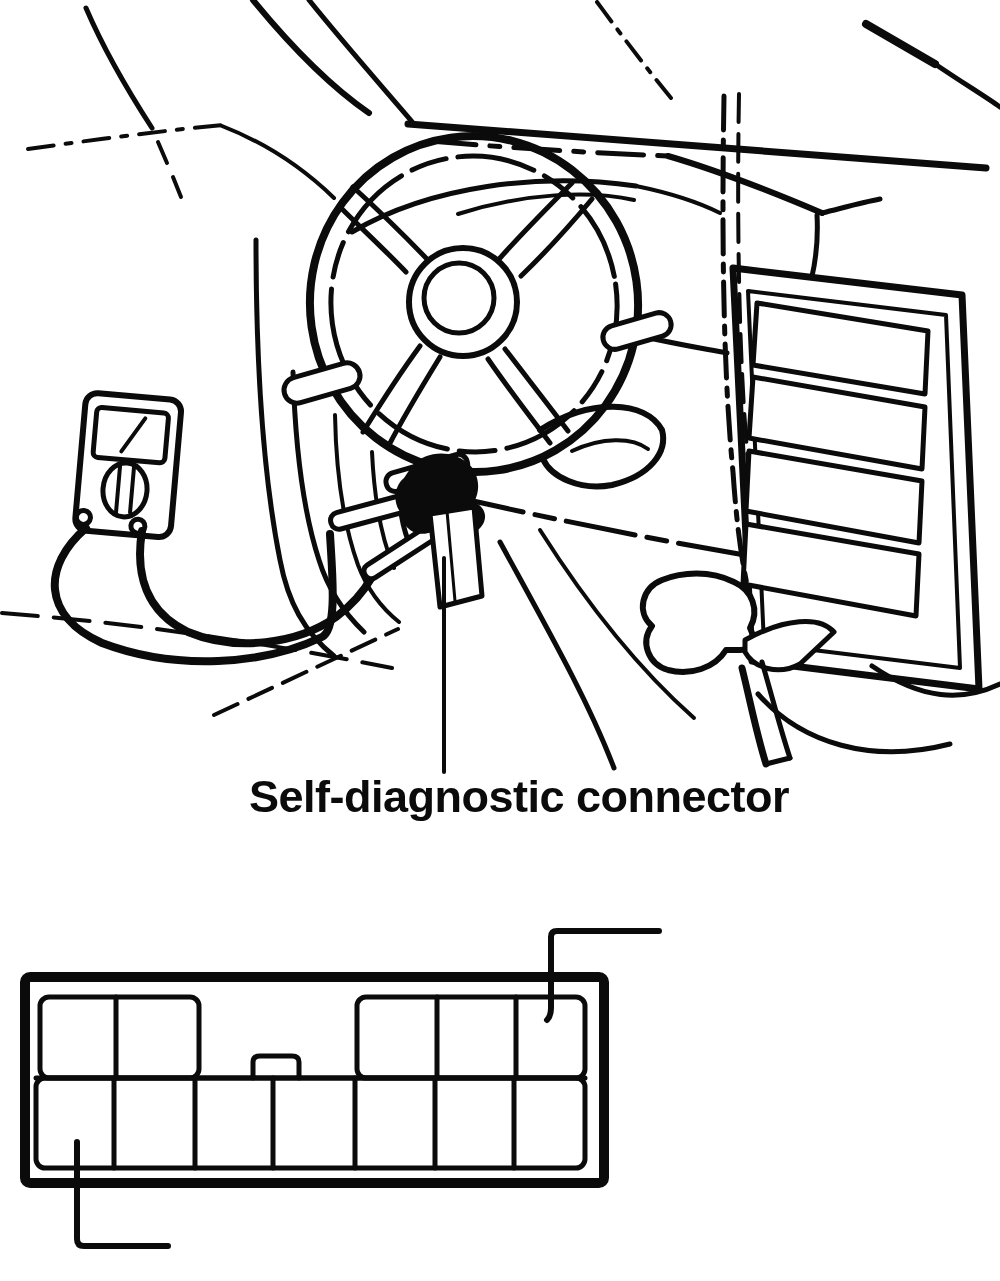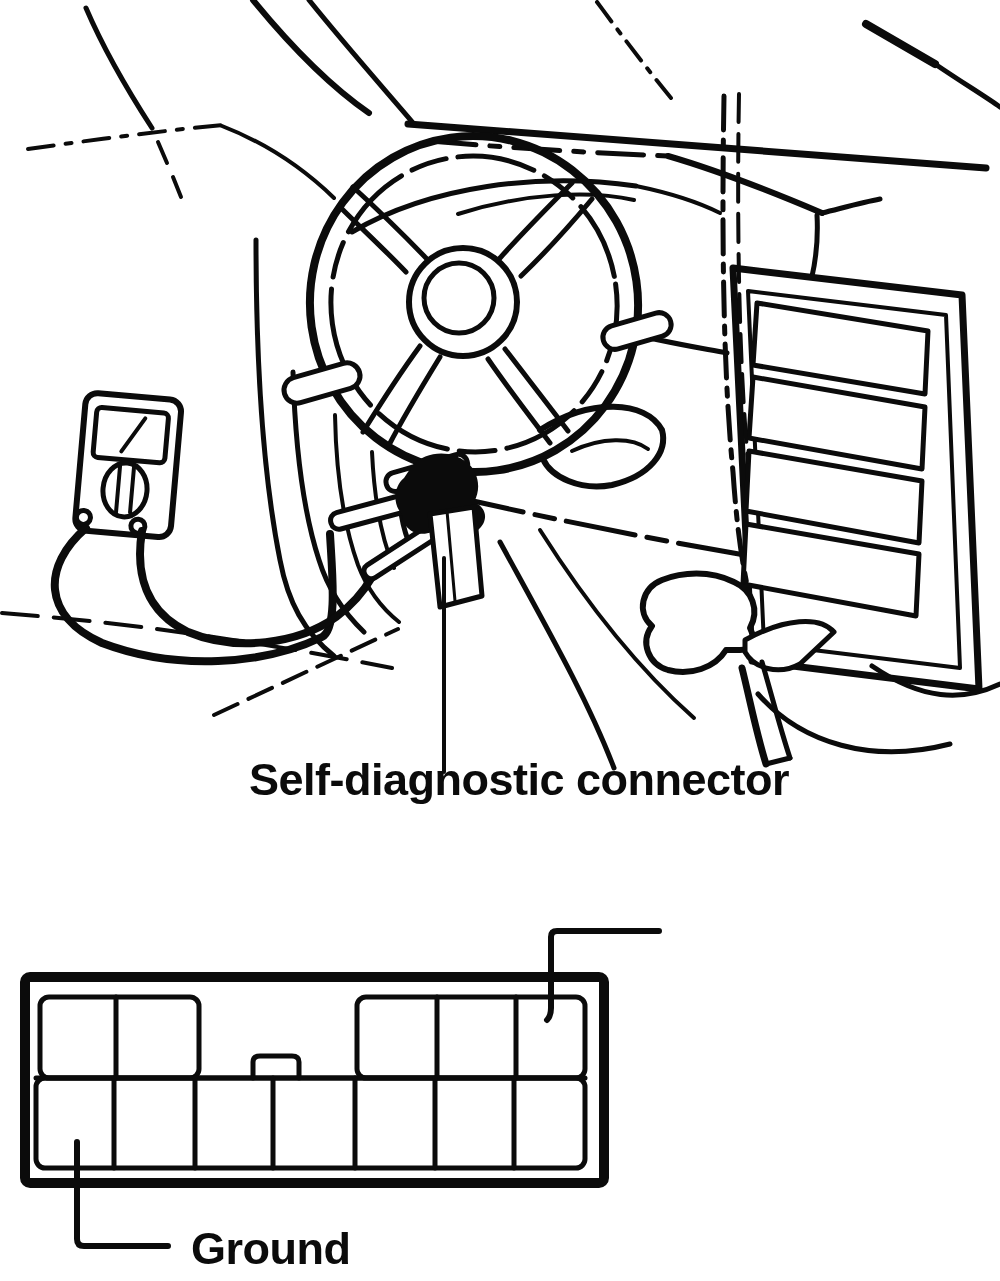--- a/index.html
+++ b/index.html
@@ -10,21 +10,21 @@
   }
   svg { position:absolute; left:0; }
   .illu   { top:0; }
   .pinout { top:890px; }
   .ln { fill:none; stroke:#0b0b0b; stroke-linecap:round; stroke-linejoin:round; }
   .fw { fill:#ffffff; stroke:#0b0b0b; stroke-linecap:round; stroke-linejoin:round; }
   .label {
     position:absolute; color:#0b0b0b; font-weight:600;
     font-size:45px; line-height:1.1; white-space:nowrap; letter-spacing:-0.5px;
   }
-  .label-selfdiag { left:249px; top:755px; }
+  .label-selfdiag { left:249px; top:772px; }
   .label-mpi      { left:671px; top:902px; }
   .label-ground   { left:191px; top:1224px; }
 </style>
 </head>
 <body>
 
 <div class="page">
 
   <svg class="illu" width="1000" height="890" viewBox="0 0 1000 890">
 
@@ -153,15 +153,14 @@
 
     <g>
       <rect class="ln" stroke-width="5" x="36" y="188" width="549" height="90" rx="9"></rect>
       <path class="ln" stroke-width="5" d="M114,188 L114,278 M195,188 L195,278 M273,188 L273,278 M355,188 L355,278 M435,188 L435,278 M514,188 L514,278"></path>
     </g>
 
     <path class="ln" stroke-width="6" d="M659,41 L557,41 Q551,41 551,47 L551,118 Q551,126 547,130"></path>
     <path class="ln" stroke-width="6" d="M77,252 L77,349 Q77,356 84,356 L168,356"></path>
   </svg>
 
-  <div class="label label-ground">Ground</div>
 
 </div>
 
 </body></html>

